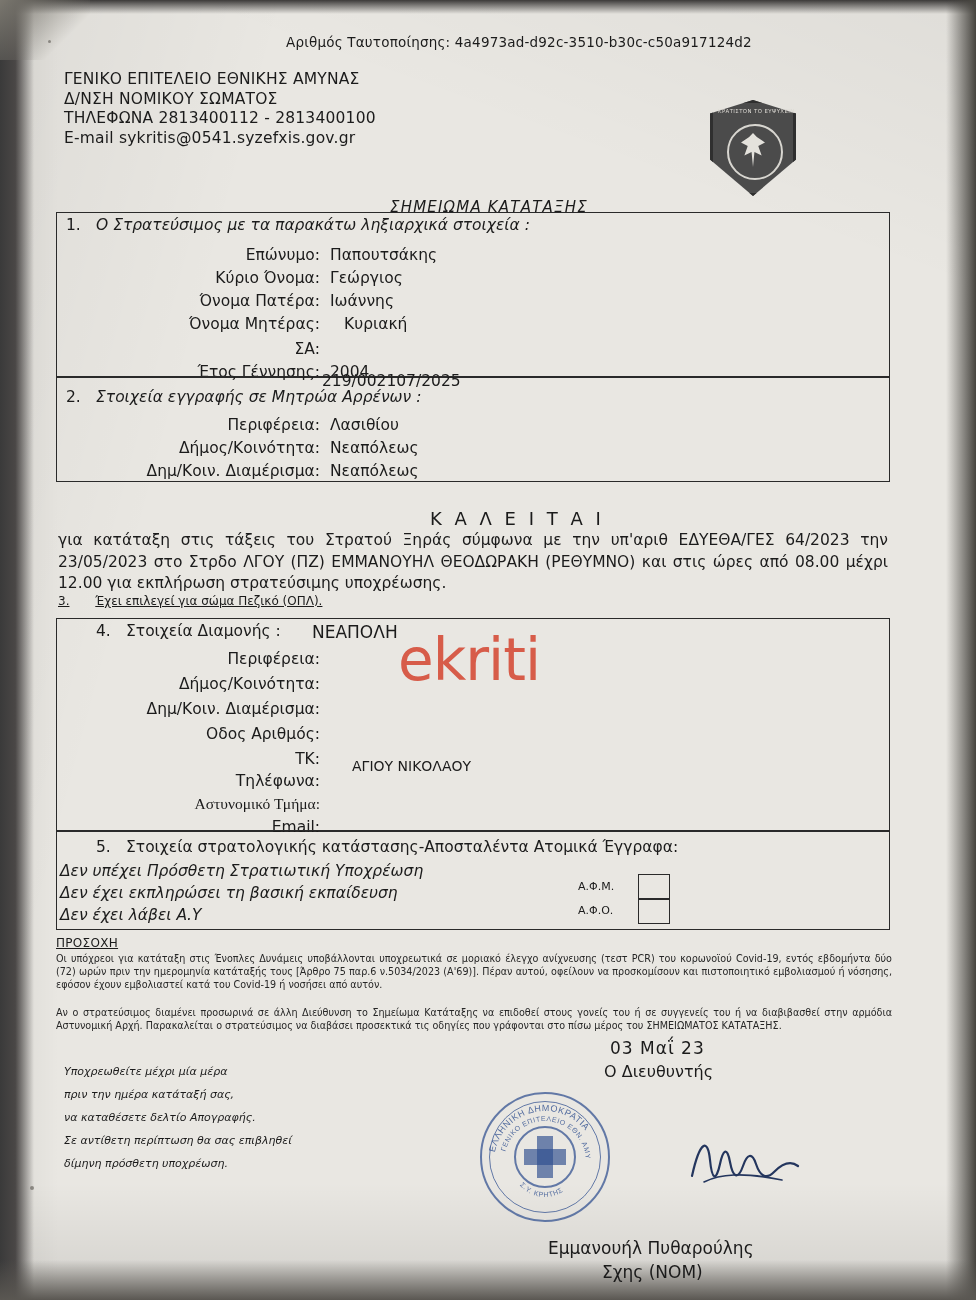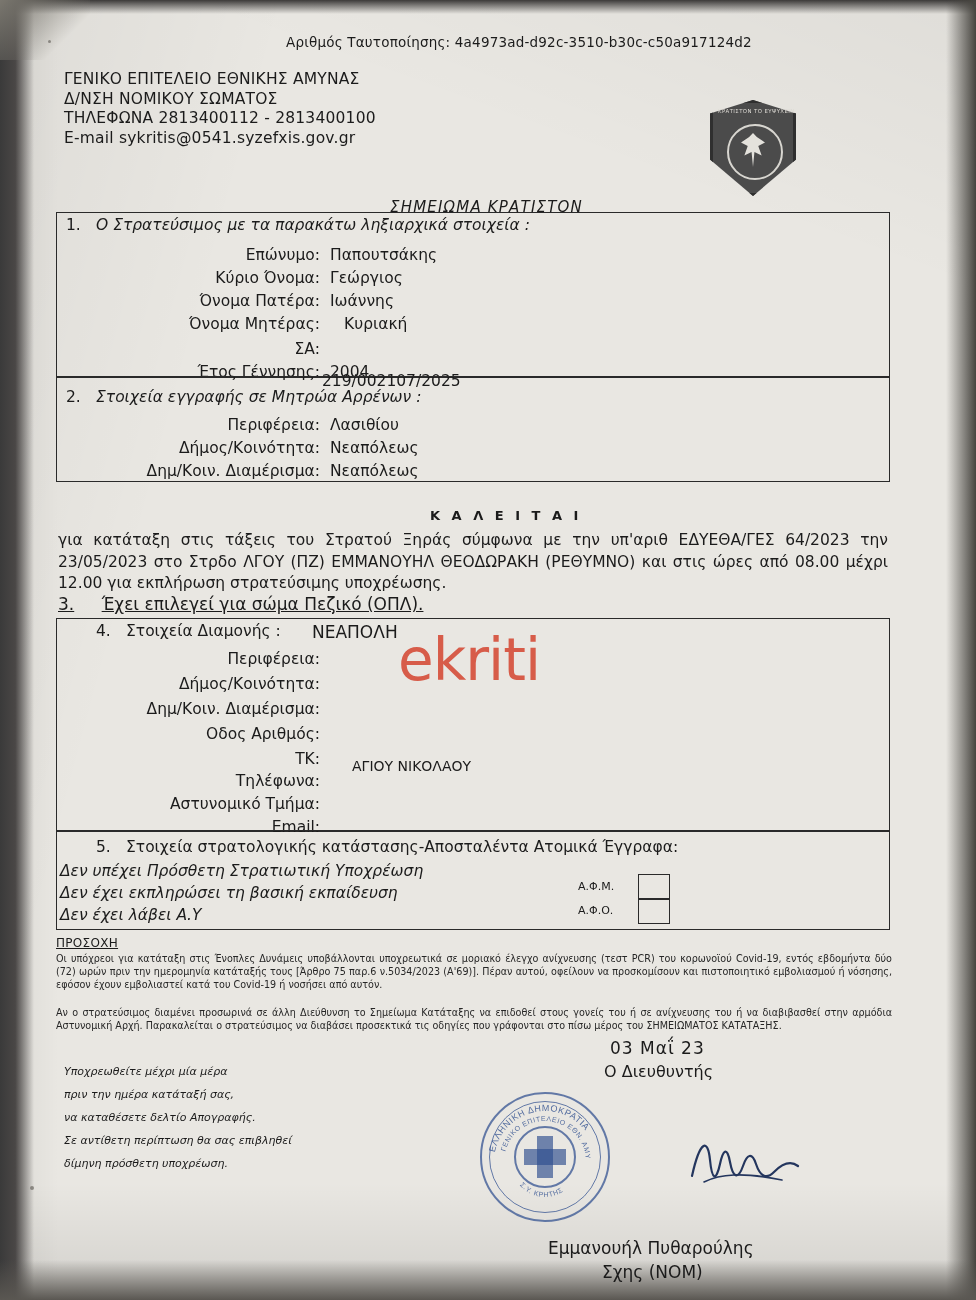--- a/index.html
+++ b/index.html
@@ -73,27 +73,27 @@
   .box2{left:56px;top:376px;width:832px;height:104px;}
   .box4{left:56px;top:618px;width:832px;height:212px;}
   .box5{left:56px;top:830px;width:832px;height:98px;}
 
   .row{position:absolute;font-size:15.5px;white-space:nowrap;}
   .lbl-r{position:absolute;font-size:15.5px;text-align:right;white-space:nowrap;}
   .val{position:absolute;font-size:15.5px;white-space:nowrap;}
   .num{position:absolute;font-size:15.5px;}
 
   .kaleitai{
-    position:absolute;left:430px;top:508px;font-size:13px;font-weight:bold;letter-spacing:3.5px;
+    position:absolute;left:430px;top:508px;font-size:18px;font-weight:normal;letter-spacing:3.5px;
   }
   .para{
     position:absolute;left:58px;top:530px;width:830px;font-size:15.5px;line-height:21.5px;
     text-align:justify;
   }
-  .line3{position:absolute;left:58px;top:594px;font-size:17px;}
+  .line3{position:absolute;left:58px;top:594px;font-size:12px;}
 
   .afm-label{position:absolute;font-size:11px;}
   .afm-box{position:absolute;width:30px;height:24px;border:1px solid #2a2a2a;}
 
   .prosoxi{position:absolute;left:56px;top:936px;font-size:12px;text-decoration:underline;letter-spacing:.3px;}
   .fine{position:absolute;left:56px;width:836px;font-size:9.6px;line-height:13px;text-align:justify;color:#262626;}
   .fine1{top:952px;}
   .fine2{top:1006px;}
 
   .date{position:absolute;left:610px;top:1038px;font-size:17px;letter-spacing:1px;}
@@ -145,21 +145,21 @@
       <div>E-mail sykritis@0541.syzefxis.gov.gr</div>
     </div>
 
     <div class="emblem">
       <div class="shield"></div>
       <div class="toptext">ΚΡΑΤΙΣΤΟΝ ΤΟ ΕΥΨΥΧΕΙΝ</div>
       <div class="ring"></div>
       <div class="eagle"></div>
     </div>
 
-    <div class="title-kat">ΣΗΜΕΙΩΜΑ ΚΡΑΤΙΣΤΟΝ</div>
+    <div class="title-kat">ΣΗΜΕΙΩΜΑ ΚΑΤΑΤΑΞΗΣ</div>
 
     <div class="box box1"></div>
     <div class="num" style="left:66px;top:216px;">1.</div>
     <div class="row" style="left:96px;top:216px;font-style:italic;">Ο Στρατεύσιμος με τα παρακάτω ληξιαρχικά στοιχεία :</div>
 
     <div class="lbl-r" style="left:60px;top:246px;width:260px;">Επώνυμο:</div>
     <div class="val" style="left:330px;top:246px;">Παπουτσάκης</div>
 
     <div class="lbl-r" style="left:60px;top:269px;width:260px;">Κύριο Όνομα:</div>
     <div class="val" style="left:330px;top:269px;">Γεώργιος</div>
@@ -213,42 +213,42 @@
 
     <div class="lbl-r" style="left:60px;top:725px;width:260px;">Οδος Αριθμός:</div>
     <div class="val" style="left:330px;top:725px;"></div>
 
     <div class="lbl-r" style="left:60px;top:750px;width:260px;">ΤΚ:</div>
     <div class="val" style="left:330px;top:750px;"></div>
 
     <div class="lbl-r" style="left:60px;top:772px;width:260px;">Τηλέφωνα:</div>
     <div class="val" style="left:330px;top:772px;"></div>
 
-    <div class="lbl-r" style="left:60px;top:795px;width:260px;">Αστυνομικό Τμήμα:</div>
+    <div class="lbl-r" style="left:60px;top:795px;width:260px;font-family:Liberation Serif, serif;">Αστυνομικό Τμήμα:</div>
     <div class="val" style="left:352px;top:758px;font-size:14px;">ΑΓΙΟΥ ΝΙΚΟΛΑΟΥ</div>
 
     <div class="lbl-r" style="left:60px;top:818px;width:260px;">Email:</div>
     <div class="val" style="left:330px;top:818px;"></div>
 
     <div class="box box5"></div>
     <div class="num" style="left:96px;top:838px;">5.</div>
     <div class="row" style="left:126px;top:838px;">Στοιχεία στρατολογικής κατάστασης-Αποσταλέντα Ατομικά Έγγραφα:</div>
 
     <div class="row" style="left:60px;top:862px;font-style:italic;">Δεν υπέχει Πρόσθετη Στρατιωτική Υποχρέωση</div>
     <div class="row" style="left:60px;top:884px;font-style:italic;">Δεν έχει εκπληρώσει τη βασική εκπαίδευση</div>
     <div class="row" style="left:60px;top:906px;font-style:italic;">Δεν έχει λάβει Α.Υ</div>
 
     <div class="afm-label" style="left:578px;top:880px;">Α.Φ.Μ.</div>
     <div class="afm-box" style="left:638px;top:874px;"></div>
     <div class="afm-label" style="left:578px;top:904px;">Α.Φ.Ο.</div>
     <div class="afm-box" style="left:638px;top:898px;"></div>
 
     <div class="prosoxi">ΠΡΟΣΟΧΗ</div>
     <div class="fine fine1">Οι υπόχρεοι για κατάταξη στις Ένοπλες Δυνάμεις υποβάλλονται υποχρεωτικά σε μοριακό έλεγχο ανίχνευσης (τεστ PCR) του κορωνοϊού Covid-19, εντός εβδομήντα δύο (72) ωρών πριν την ημερομηνία κατάταξής τους [Άρθρο 75 παρ.6 ν.5034/2023 (Α'69)]. Πέραν αυτού, οφείλουν να προσκομίσουν και πιστοποιητικό εμβολιασμού ή νόσησης, εφόσον έχουν εμβολιαστεί κατά του Covid-19 ή νοσήσει από αυτόν.</div>
-    <div class="fine fine2">Αν ο στρατεύσιμος  διαμένει  προσωρινά σε άλλη Διεύθυνση το Σημείωμα   Κατάταξης να επιδοθεί  στους γονείς του  ή σε ανίχνευσης του  ή να διαβιβασθεί  στην  αρμόδια  Αστυνομική  Αρχή. Παρακαλείται ο στρατεύσιμος να διαβάσει προσεκτικά τις οδηγίες που γράφονται στο πίσω μέρος του ΣΗΜΕΙΩΜΑΤΟΣ ΚΑΤΑΤΑΞΗΣ.</div>
+    <div class="fine fine2">Αν ο στρατεύσιμος  διαμένει  προσωρινά σε άλλη Διεύθυνση το Σημείωμα   Κατάταξης να επιδοθεί  στους γονείς του  ή σε συγγενείς του  ή να διαβιβασθεί  στην  αρμόδια  Αστυνομική  Αρχή. Παρακαλείται ο στρατεύσιμος να διαβάσει προσεκτικά τις οδηγίες που γράφονται στο πίσω μέρος του ΣΗΜΕΙΩΜΑΤΟΣ ΚΑΤΑΤΑΞΗΣ.</div>
 
     <div class="date">03 Μαΐ  23</div>
     <div class="director">Ο Διευθυντής</div>
 
     <div class="notice">
       <div>Υποχρεωθείτε μέχρι μία μέρα</div>
       <div>πριν την ημέρα κατάταξή σας,</div>
       <div>να καταθέσετε δελτίο Απογραφής.</div>
       <div>Σε αντίθετη περίπτωση θα σας επιβληθεί</div>
       <div>δίμηνη πρόσθετη υποχρέωση.</div>

